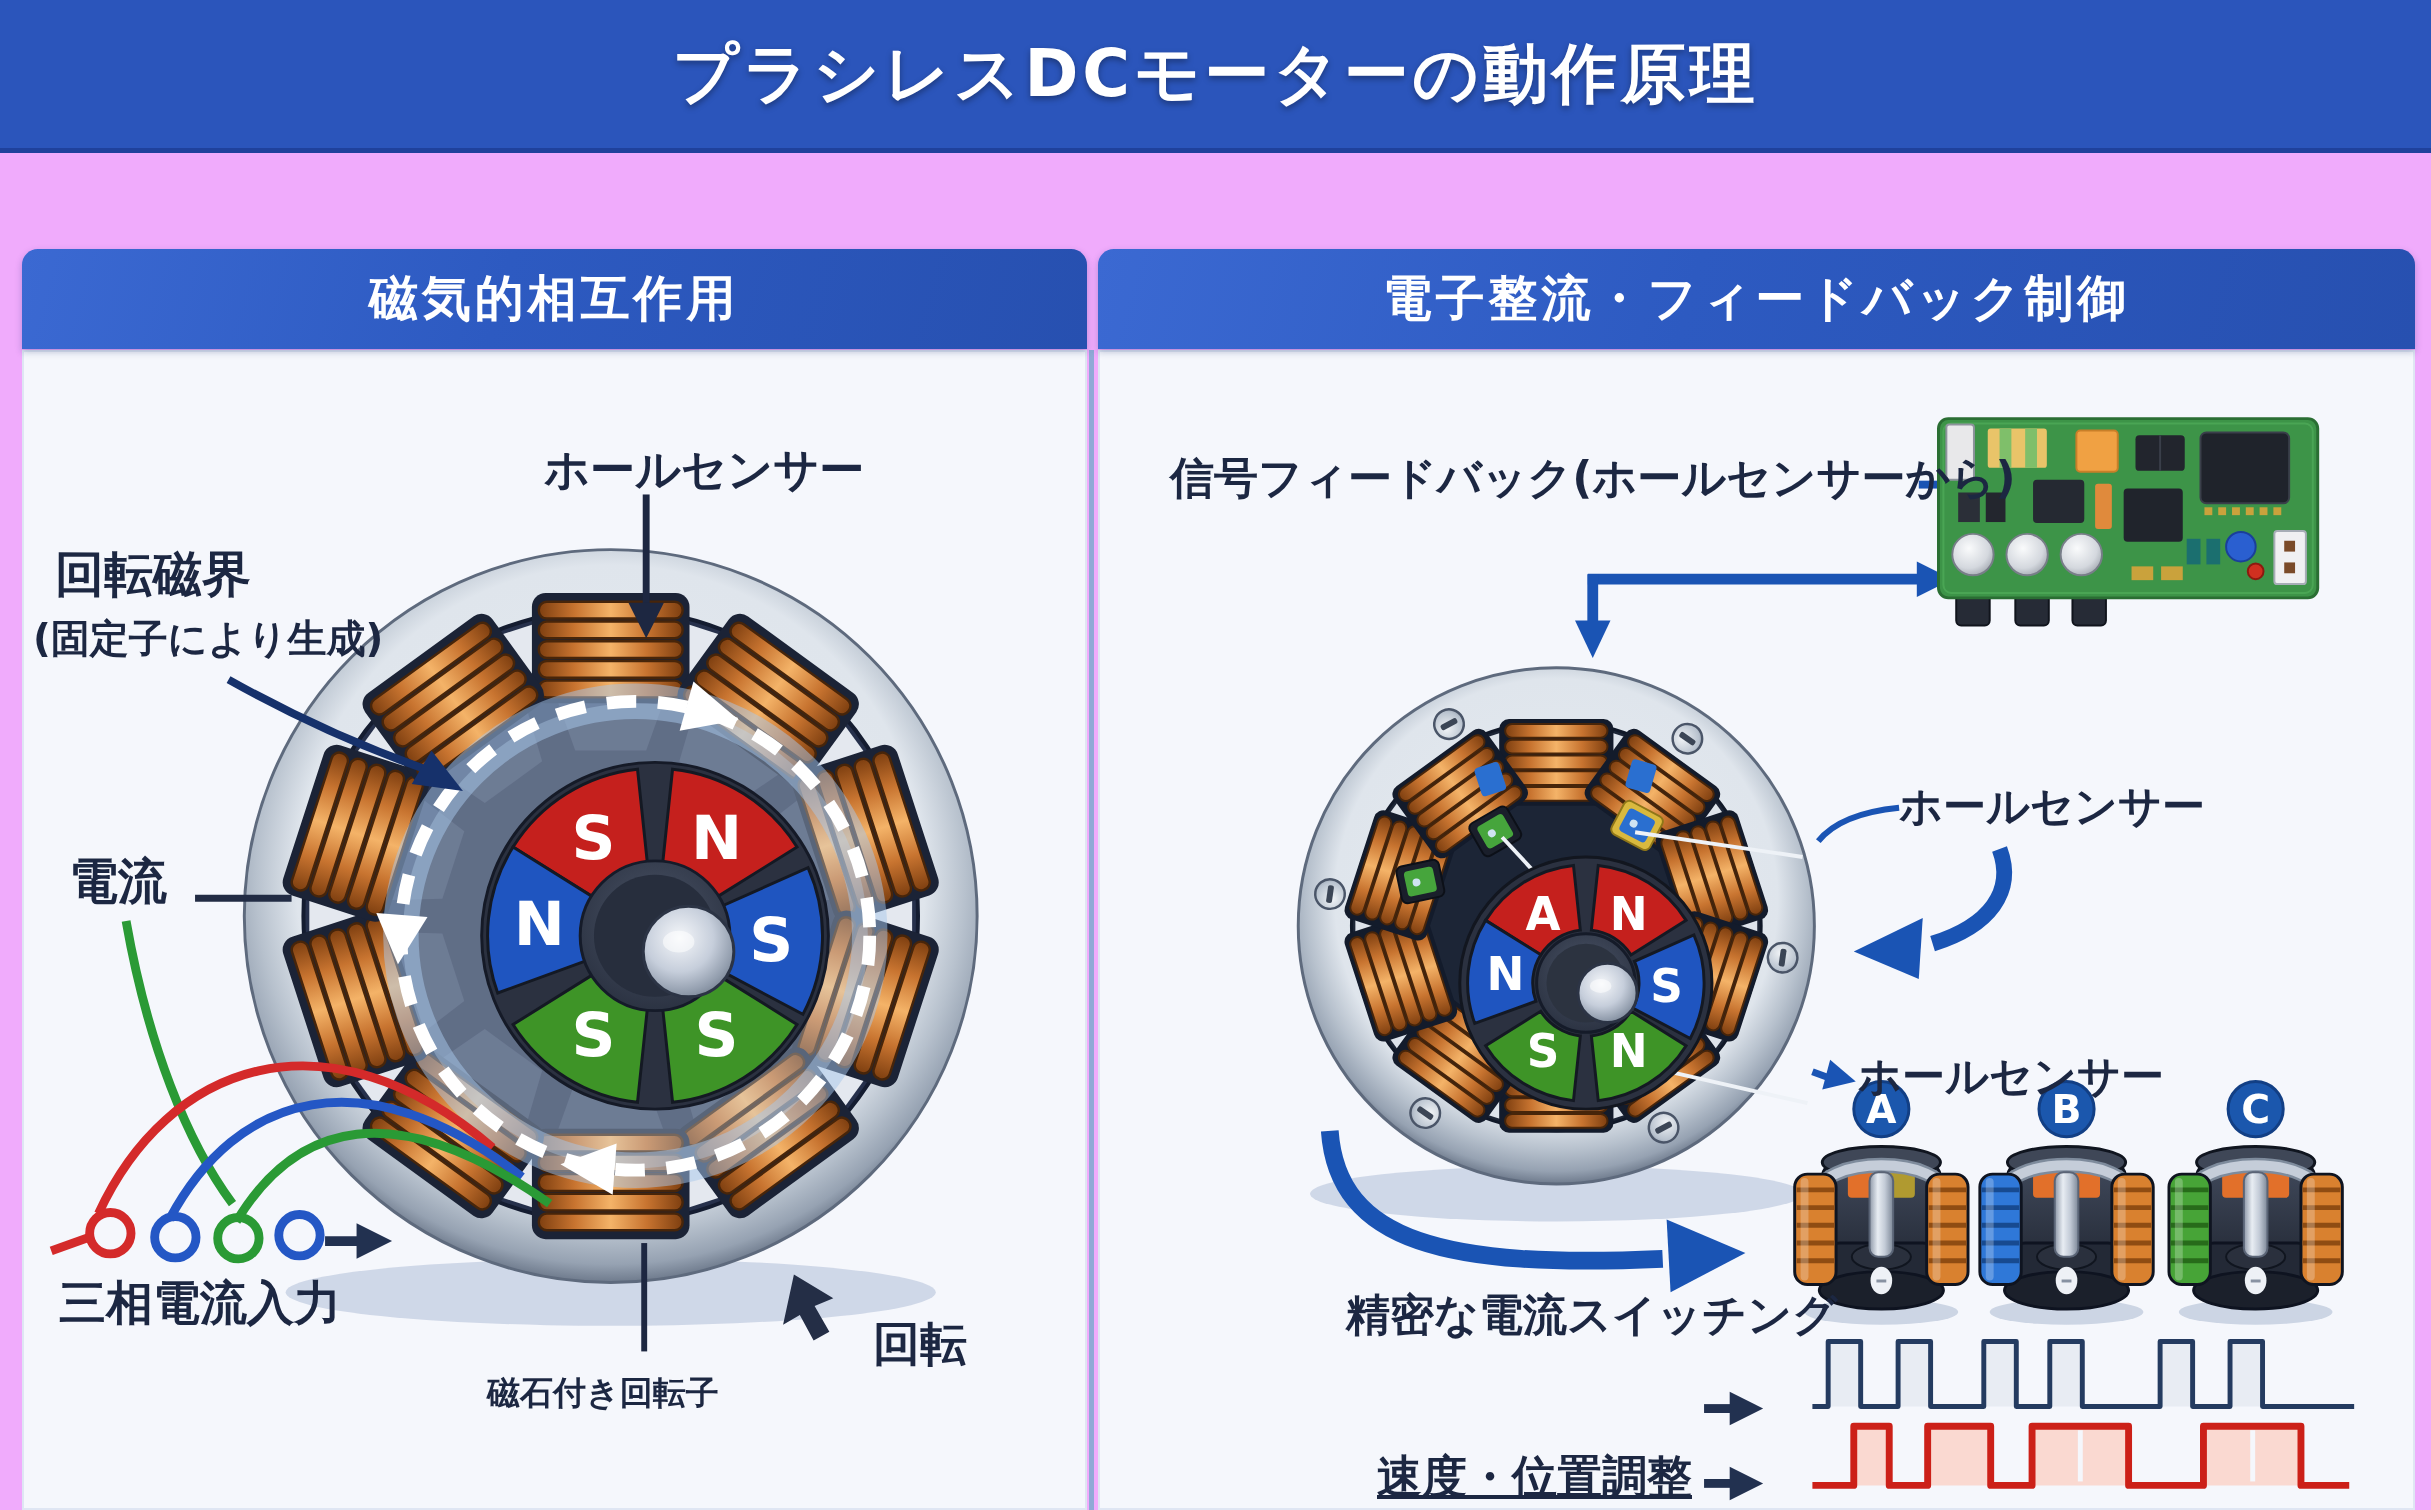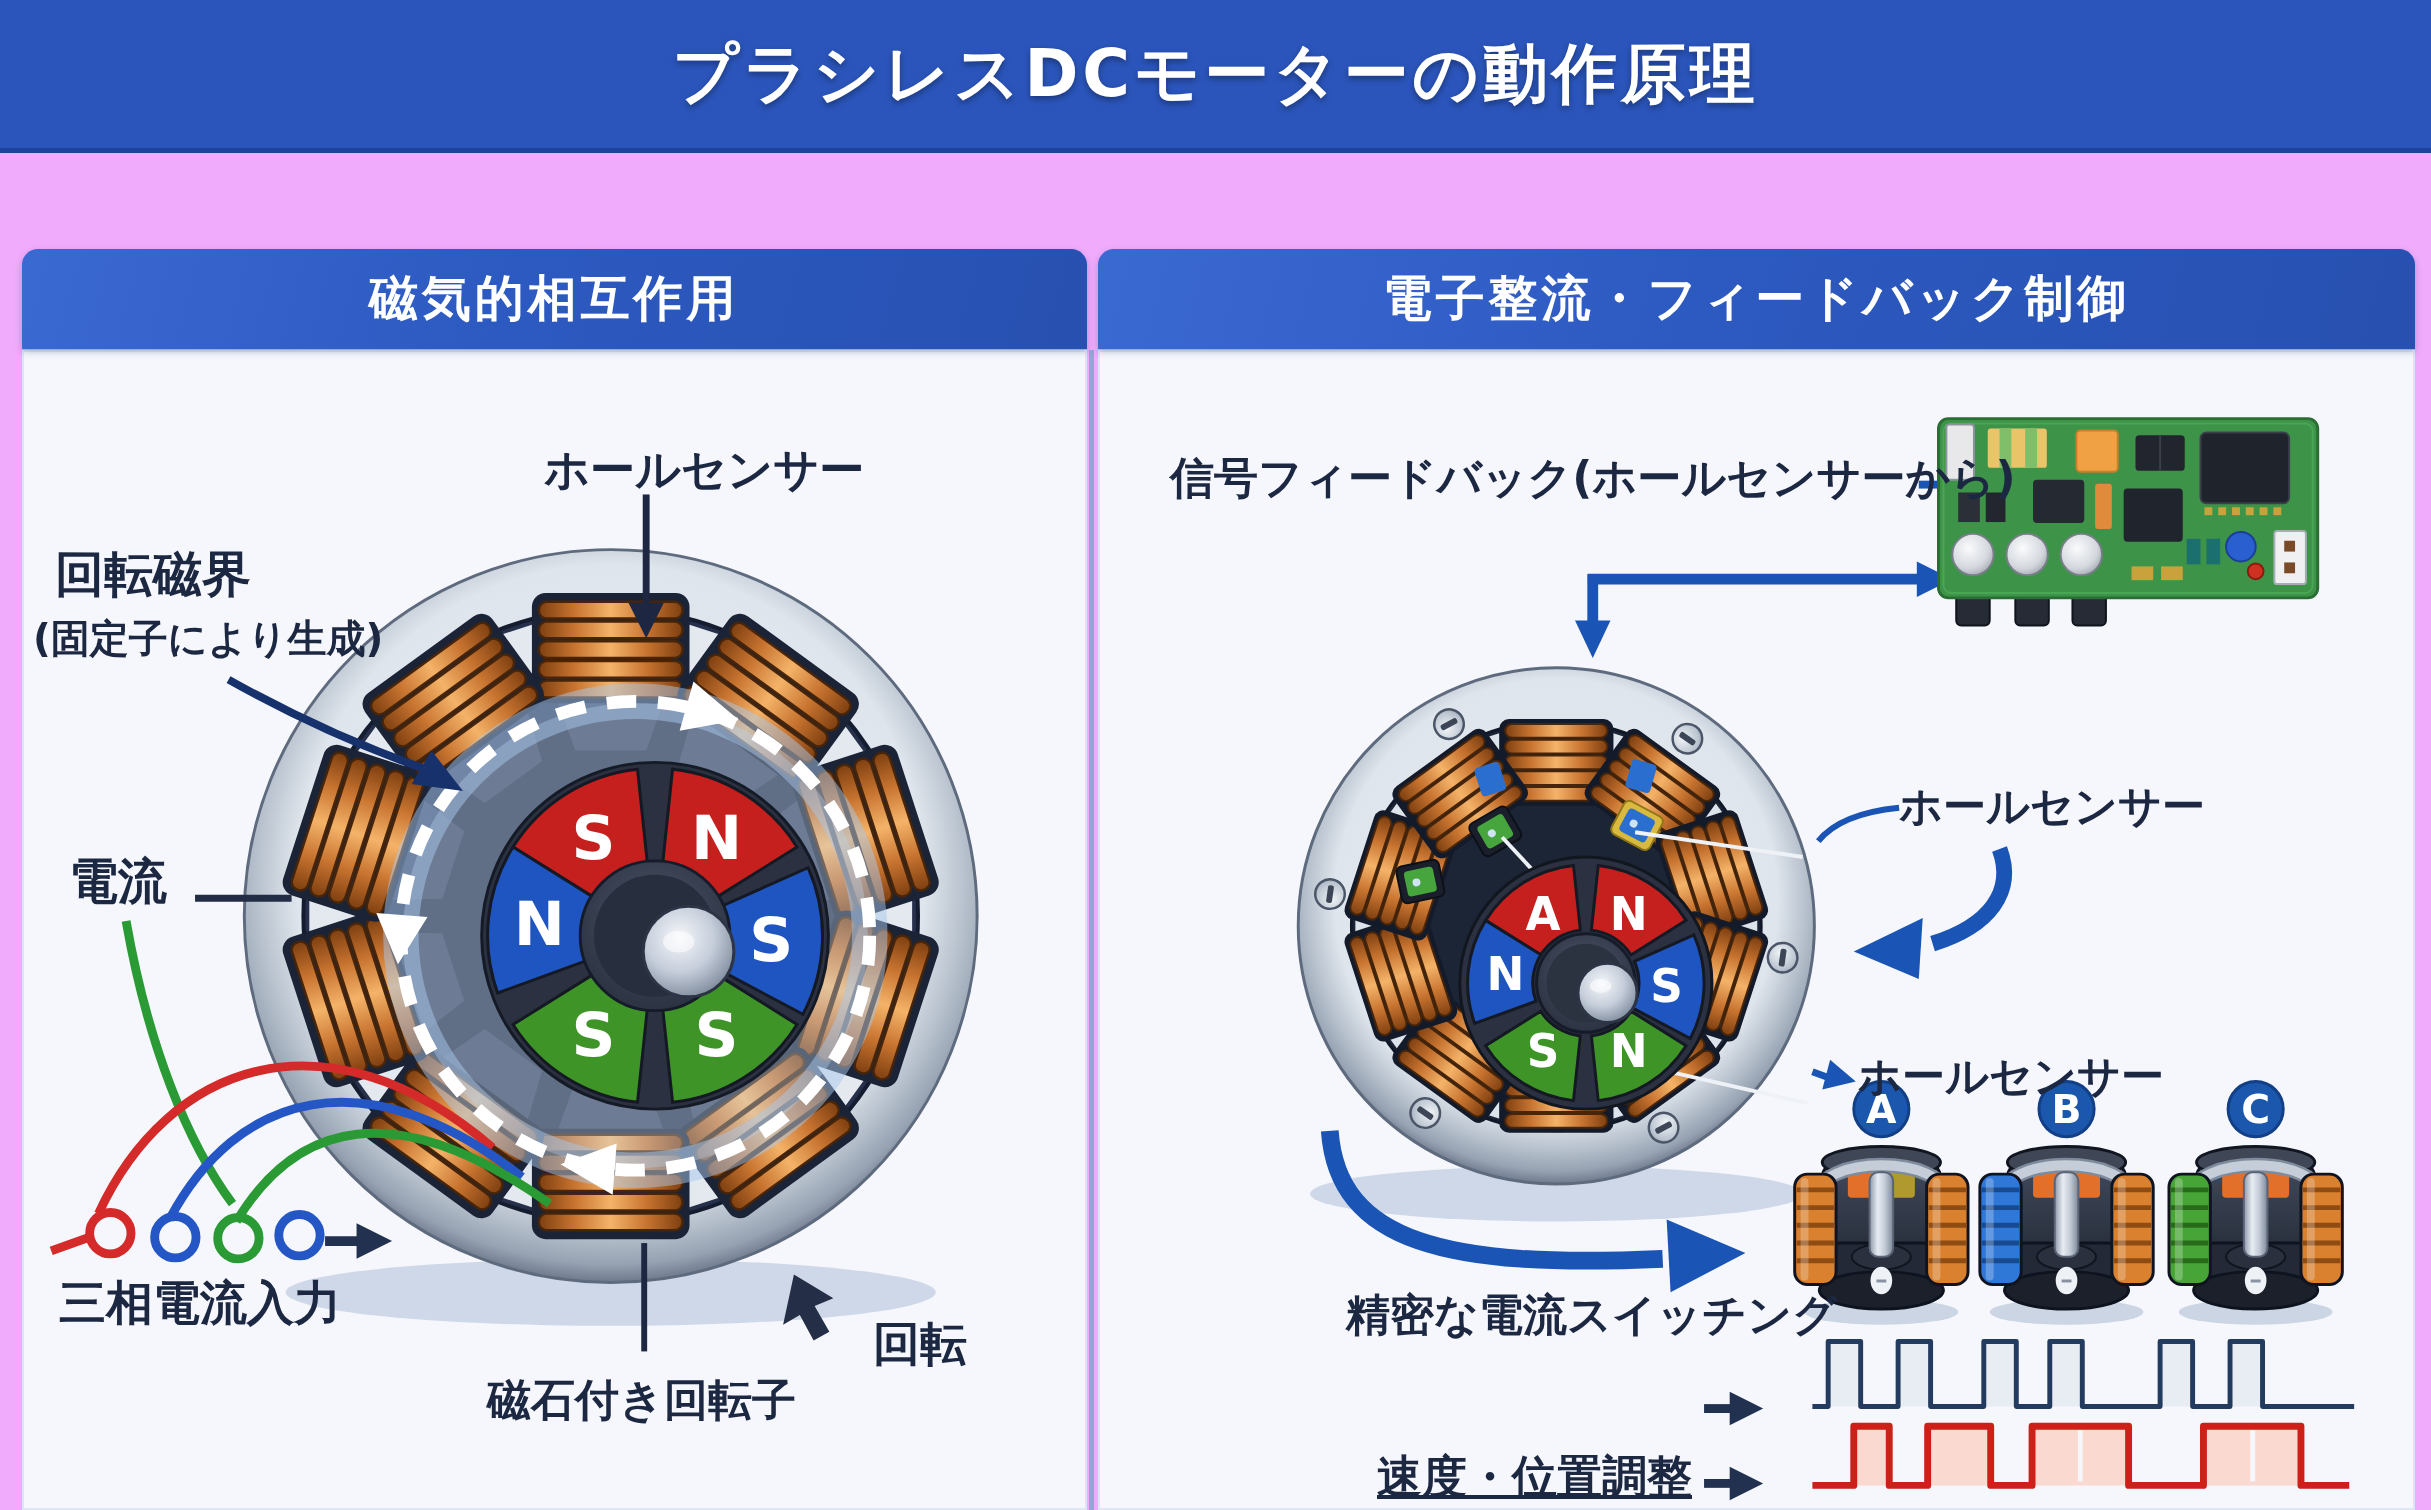--- a/index.html
+++ b/index.html
@@ -21,21 +21,21 @@
   .pb-left{left:21.7px;width:1065px;}
   .pb-right{left:1098px;width:1317px;}
   .divider{position:absolute;left:1089px;top:350px;bottom:0;width:4.9px;background:#8fa9d6;z-index:2;}
   svg.gfx{position:absolute;left:0;top:0;z-index:5;pointer-events:none;}
   .label{position:absolute;color:#1c2742;font-weight:700;white-space:nowrap;z-index:6;line-height:1.12;}
   .lab-stator-coil{left:544px;top:445px;font-size:45px;}
   .lab-rot-field{left:55px;top:548px;font-size:49px;}
   .lab-rot-field-sub{left:33px;top:617px;font-size:39px;}
   .lab-current{left:69px;top:855px;font-size:49px;}
   .lab-three-phase{left:59px;top:1277px;font-size:47px;}
-  .lab-magnet-rotor{left:487px;top:1375px;font-size:44px;}
+  .lab-magnet-rotor{left:487px;top:1375px;font-size:33px;}
   .lab-rotation{left:873px;top:1318px;font-size:47px;}
   .lab-signal-feedback{left:1170px;top:453px;font-size:44px;}
   .lab-hall-1{left:1899px;top:782px;font-size:43px;}
   .lab-hall-2{left:1858px;top:1052px;font-size:43px;}
   .lab-current-switching{left:1346px;top:1290px;font-size:44px;}
   .lab-speed-position{left:1377px;top:1452px;font-size:45px;text-decoration:underline;}
   .controller-box{position:absolute;left:1941px;top:637px;width:364px;height:67px;z-index:6;
       background:#3b4250;border:2px solid #1f2531;border-radius:11.8px;color:#fff;
       font-size:43px;font-weight:700;letter-spacing:2px;display:flex;align-items:center;justify-content:center;
       box-shadow:0 3px 5.9px rgba(20,30,60,.3);}

